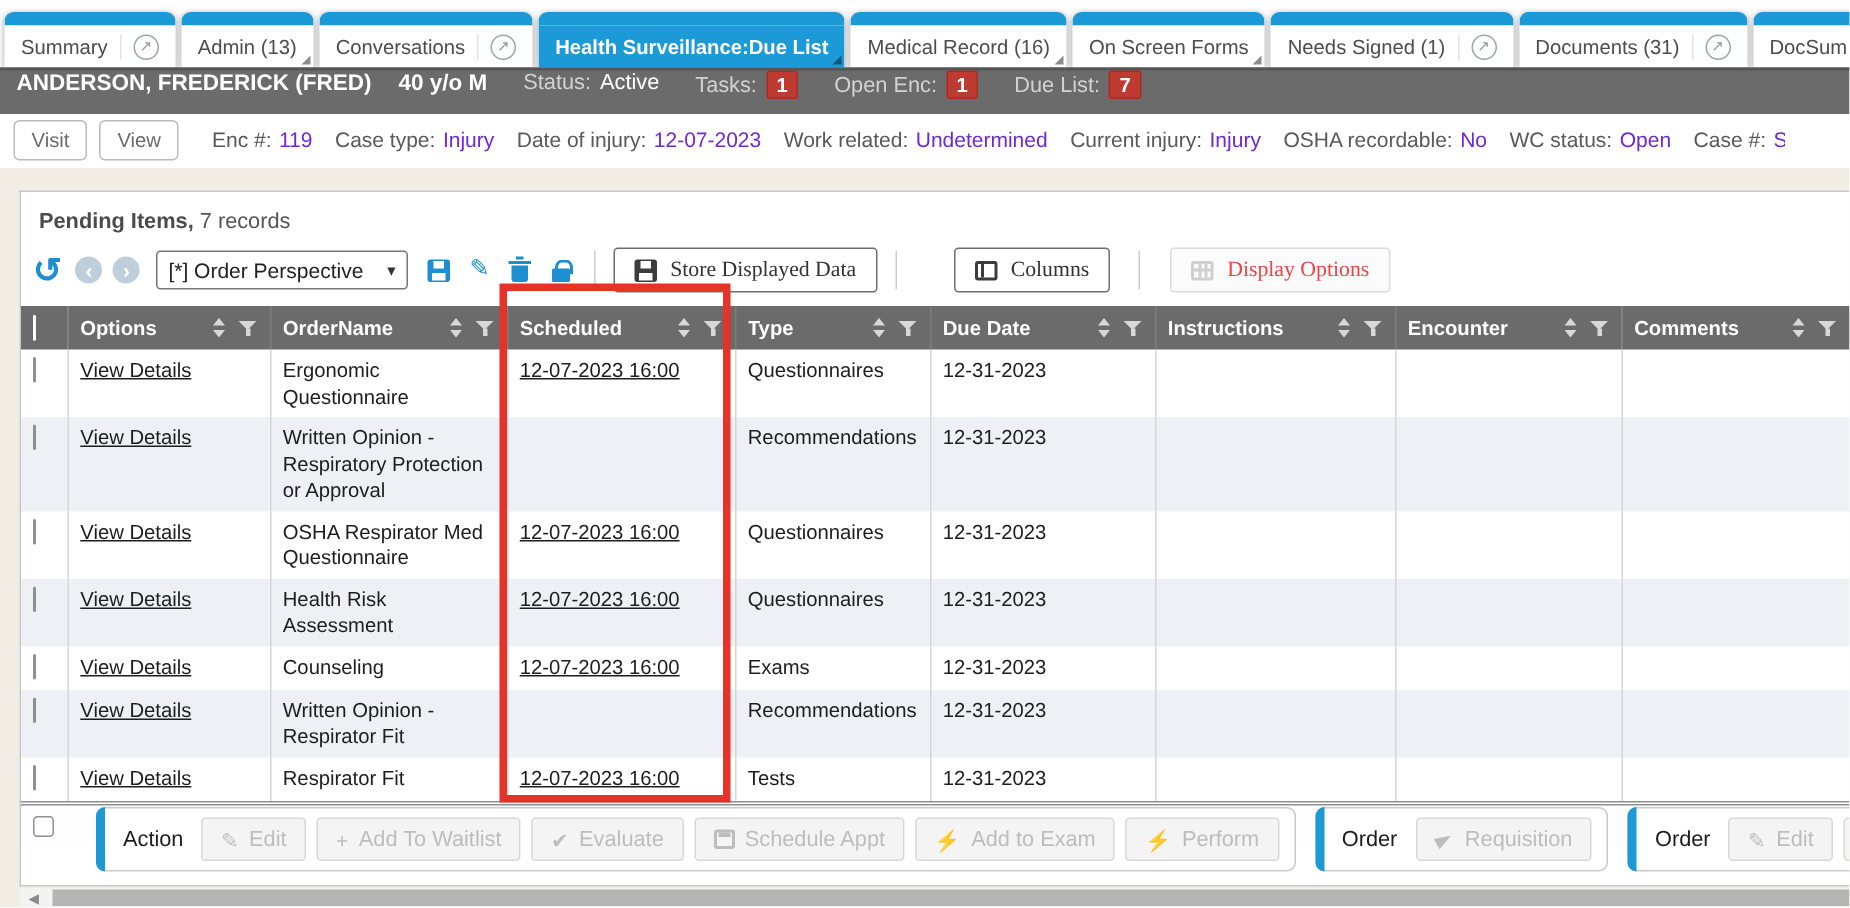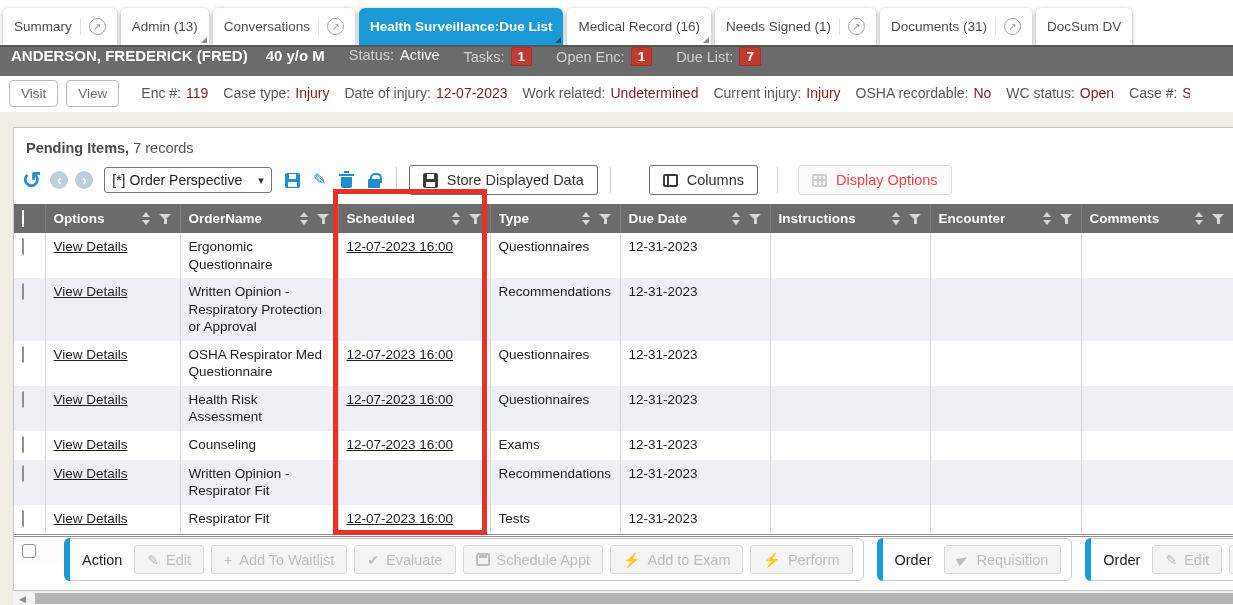--- a/index.html
+++ b/index.html
@@ -3,21 +3,21 @@
 <meta charset="utf-8">
 <style>
   * { margin:0; padding:0; box-sizing:border-box; }
   html,body { width:1233px; height:605px; overflow:hidden; background:#fff;
     font-family:"Liberation Sans", sans-serif; position:relative; }
 
   
   .tabbar { position:absolute; top:0; left:0; width:1233px; height:45px;
     display:flex; align-items:flex-end; gap:4px; padding:0 0 0 3px; background:#fff; }
   .tab { position:relative; height:37px; border-radius:6px 6px 0 0; overflow:hidden;
-    display:flex; flex-direction:row; box-shadow:0 1px 4px rgba(0,0,0,.35); flex:0 0 auto; cursor:pointer;margin-top:36px; }
+    display:flex; flex-direction:column; box-shadow:0 1px 4px rgba(0,0,0,.35); flex:0 0 auto; cursor:pointer;margin-top:36px; }
   .tab-cap { height:9px; background:#1b9ad7; }
   .tab-body { flex:1; background:#fff; display:flex; align-items:center; gap:7px;
     padding:0 11px; font-size:13.5px; color:#4d4d4d; white-space:nowrap; }
   .tab.active .tab-body { background:#1b9ad7; color:#fff; font-weight:bold; }
   .tab.fold::after { content:''; position:absolute; right:2px; bottom:2px;
     border-left:6px solid transparent; border-bottom:6px solid rgba(0,0,0,.45); }
   .ext-wrap { border-left:1px solid #e3e3e3; padding-left:8px; margin-left:1px; display:flex; align-items:center; }
   .ext-ic { width:17px; height:17px; border:1px solid #9aa4aa; border-radius:50%;
     color:#8b969c; font-size:10px; display:flex; align-items:center; justify-content:center; }
 
@@ -34,42 +34,42 @@
     padding:0 6px; height:19px; line-height:18px; font-size:13.5px; border-radius:2px; }
 
   
   .encbar { position:absolute; top:76px; left:0; width:1190px; height:34px; background:#fff;
     display:flex; align-items:center; padding:0 9px; gap:8px; font-size:14px; white-space:nowrap; overflow:hidden; }
   .enc-btn { border:1px solid #b9b9b9; border-radius:4px; background:#fff; color:#6b6b6b;
     font-size:13.5px; padding:5px 11px; cursor:pointer; font-family:inherit; }
   .enc-fields { display:flex; align-items:center; gap:15px; margin-left:14px; }
   .enc-field { display:flex; gap:5px; }
   .enc-lbl { color:#595959; }
-  .enc-val { color:#7f1d1d; }
+  .enc-val { color:#6d28d9; }
 
   
   .pagebg { position:absolute; top:112px; left:0; width:1233px; height:493px; background:#f2ede4; }
   .panel { position:absolute; top:127px; left:13px; width:1220px; height:464px;
     background:#fff; border:1px solid #c6c6c6; border-right:none; }
   .panel-title { padding:12px 12px 6px; font-size:14.5px; color:#4b4b4b; }
   .panel-title b { font-weight:bold; }
   .records { color:#555; }
 
   
   .toolbar { display:flex; align-items:center; gap:7px; padding:3px 8px 9px 8px; }
   .undo { color:#1d8fd1; font-size:23px; font-weight:bold; line-height:20px; cursor:pointer; margin-right:2px; }
   .navc { width:18px; height:18px; border-radius:50%; background:#bccfda; color:#fff;
     display:flex; align-items:center; justify-content:center; font-size:14px; font-weight:bold; line-height:1; cursor:pointer; }
   .pselect { border:1px solid #767676; border-radius:3px; background:#fff; height:26px;
     display:flex; align-items:center; gap:16px; padding:0 7px; font-size:14px; color:#222; margin:0 4px; cursor:pointer; }
   .pselect .caret { font-size:11px; color:#333; }
   .tb-ico { display:flex; align-items:center; justify-content:center; width:20px; cursor:pointer; }
   .vsep { width:1px; height:26px; background:#ccc; margin:0 5px; }
   .btn { display:flex; align-items:center; gap:9px; border:1px solid #6d6d6d; border-radius:3px;
-    background:#fff; color:#333; font-size:14.5px; padding:5px 13px; height:30px; cursor:pointer; font-family:Liberation Sans, sans-serif; }
+    background:#fff; color:#333; font-size:14.5px; padding:5px 13px; height:30px; cursor:pointer; font-family:Liberation Serif, serif; }
   .btn.disabled { border-color:#dcdcdc; color:#ef4444; background:#fbfbfb; cursor:default; }
 
   
   .icon-floppy { width:15px; height:15px; background:#1d8fd1; border-radius:2px; position:relative; }
   .icon-floppy::before { content:''; position:absolute; top:1px; left:4px; width:7px; height:5px; background:#fff; }
   .icon-floppy::after  { content:''; position:absolute; bottom:1px; left:3px; width:9px; height:5px; background:#fff; }
   .icon-floppy.dark { background:#3c3c3c; }
   .icon-pencil { color:#1d8fd1; font-size:16px; line-height:1; }
   .icon-trash { width:11px; height:11px; background:#1d8fd1; border-radius:0 0 2px 2px; position:relative; margin-top:5px; }
   .icon-trash::before { content:''; position:absolute; top:-3px; left:-2px; width:15px; height:2px; background:#1d8fd1; }
@@ -168,20 +168,26 @@
       <span class="tab-body">
         <span>Health Surveillance:Due List</span>
       </span>
     </div>
     <div class="tab fold">
       <span class="tab-cap"></span>
       <span class="tab-body">
         <span>Medical Record (16)</span>
       </span>
     </div>
+    <div class="tab fold">
+      <span class="tab-cap"></span>
+      <span class="tab-body">
+        <span>On Screen Forms</span>
+      </span>
+    </div>
     <div class="tab">
       <span class="tab-cap"></span>
       <span class="tab-body">
         <span>Needs Signed (1)</span>
         <span class="ext-wrap">
           <span class="ext-ic">↗</span>
         </span>
       </span>
     </div>
     <div class="tab">

